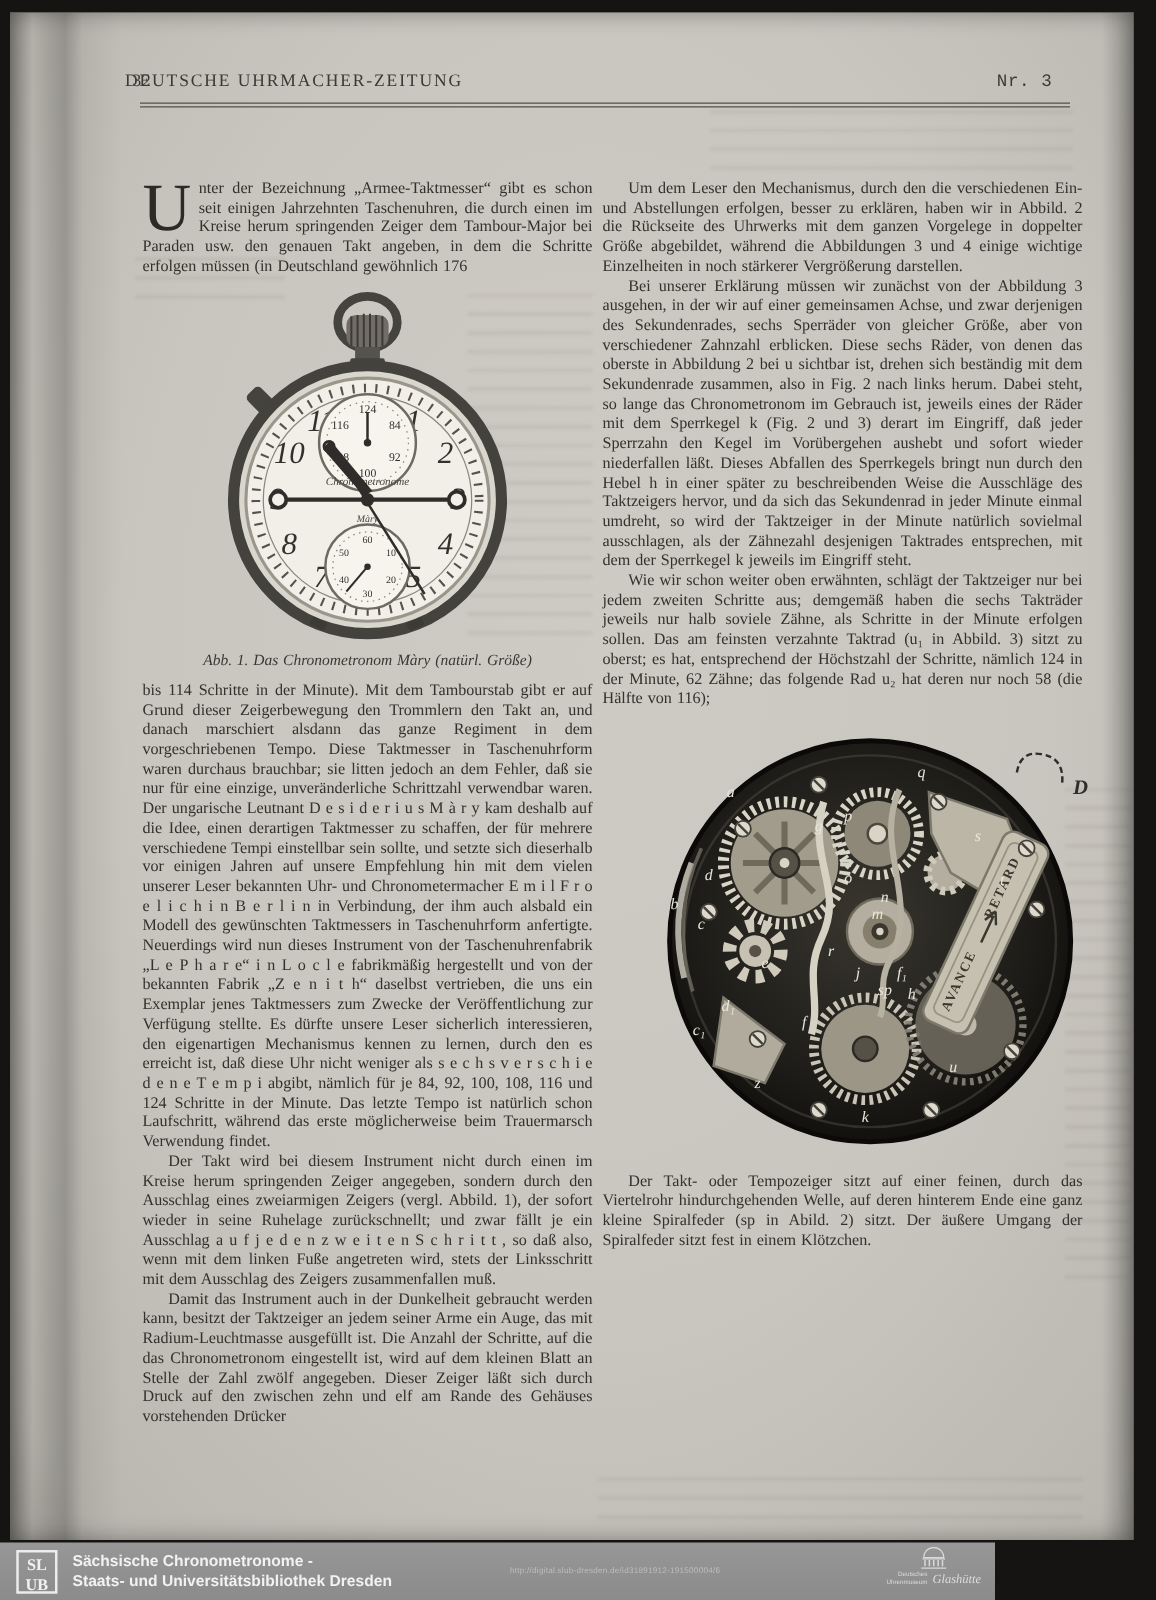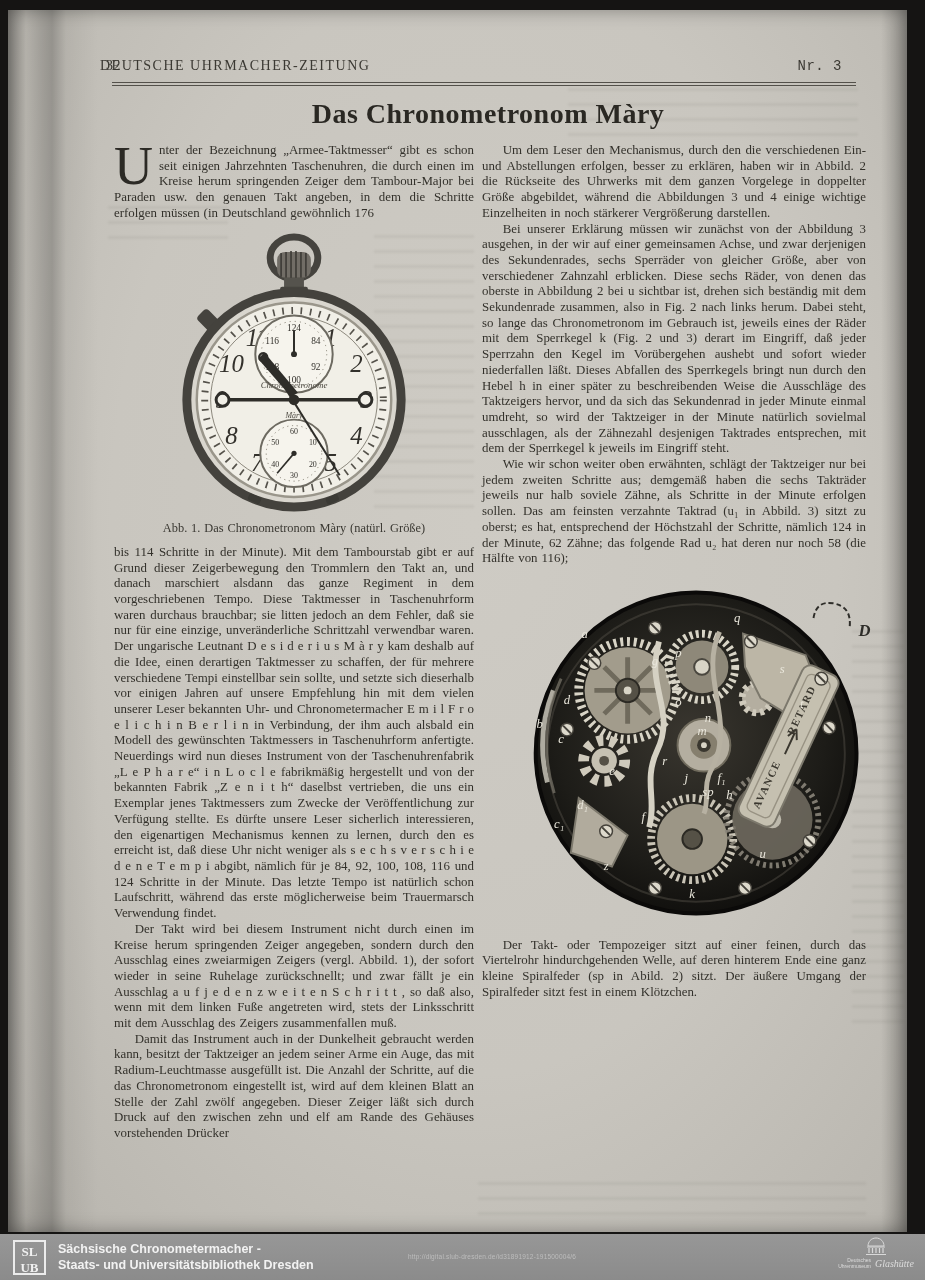--- a/index.html
+++ b/index.html
@@ -30,23 +30,23 @@
   
   .col{position:absolute;top:133px;font-size:12.9px;line-height:15.7px;color:#33312b;
        text-align:justify;word-spacing:.06em;}
   #col-left{left:106px;width:360px;}
   #col-right{left:474px;width:384px;overflow:visible;}
   .col p{margin:0;text-indent:1.6em;}
   .col p.noindent{text-indent:0;}
   .dropcap{float:left;font-size:54px;line-height:43px;padding:2px 6px 0 0;color:#2c2a25;}
   .figure{text-align:center;}
   .caption{text-align:center;text-indent:0 !important;font-size:12.4px;color:#3a3832;
-           margin:4px 0 8px 0 !important;}
-  
-  #footer{position:absolute;left:0;bottom:0;width:925px;height:46px;
+           margin:4px 0 8px 0 !important;font-style:italic;}
+  
+  #footer{position:absolute;left:0;bottom:0;width:796px;height:46px;
         background:linear-gradient(to bottom,#979797,#8b8b8b);display:flex;align-items:center;
         font-family:"Liberation Sans",sans-serif;}
   #slub-badge{width:33px;height:35px;border:2px solid #ececec;margin-left:13px;
         color:#f1f1f1;font-family:"Liberation Serif",serif;font-weight:bold;font-size:13px;
         line-height:16px;text-align:center;padding-top:2px;box-sizing:border-box;}
   #libname{margin-left:12px;color:#f2f2f2;font-weight:bold;font-size:12.5px;line-height:16px;}
   #docurl{position:absolute;left:408px;top:19px;font-size:6.5px;color:#bdbdbd;letter-spacing:.2px;}
   #museum{position:absolute;right:14px;top:3px;width:70px;text-align:center;color:#dcdcdc;}
   #museum .mrow{display:flex;align-items:flex-end;justify-content:center;gap:4px;}
   #museum .mtiny{font-size:5px;line-height:6px;text-align:right;}
@@ -68,21 +68,20 @@
     <div class="ghost" style="left:844px;top:620px;width:52px;height:400px;"></div>
     <div class="ghost" style="left:470px;top:1172px;width:388px;height:40px;"></div>
 
     <div id="masthead">
       <span class="pgno">32</span>
       <span class="journal">DEUTSCHE UHRMACHER-ZEITUNG</span>
       <span class="issue">Nr. 3</span>
     </div>
     <div id="headrule"></div>
 
-    <div id="title">Das Chronometronom Màry</div>
 
     <div class="col" id="col-left">
       <p class="noindent"><span class="dropcap">U</span><span>nter der Bezeichnung „Armee-Taktmesser“ gibt es schon seit einigen Jahrzehnten Taschenuhren, die durch einen im Kreise herum springenden Zeiger dem Tambour-Major bei Paraden usw. den genauen Takt angeben, in dem die Schritte erfolgen müssen (in Deutschland gewöhnlich 176</span></p>
 
       <div class="figure" style="margin-top:7px;">
         <svg width="258" height="284" viewBox="0 0 260 286">
 
           <ellipse cx="130" cy="29" rx="24" ry="21" fill="none" stroke="#45433e" stroke-width="7"></ellipse>
 
           <g>
@@ -295,21 +294,21 @@
       <p>Der Takt- oder Tempozeiger sitzt auf einer feinen, durch das Viertelrohr hindurchgehenden Welle, auf deren hinterem Ende eine ganz kleine Spiralfeder (sp in Abild. 2) sitzt.  Der äußere Umgang der Spiralfeder sitzt fest in einem Klötzchen.</p>
     </div>
   </div>
 
   <div id="footer">
     <div id="slub-badge">
       <div>SL</div>
       <div>UB</div>
     </div>
     <div id="libname">
-      <div>Sächsische Chronometermacher -</div>
+      <div>Sächsische Chronometronome -</div>
       <div>Staats- und Universitätsbibliothek Dresden</div>
     </div>
     <div id="docurl">http://digital.slub-dresden.de/id31891912-191500004/6</div>
     <div id="museum">
       <svg width="26" height="20" viewBox="0 0 26 20" style="display:block;margin:0 auto;">
         <path d="M13,1 C18,1 21,5 21,9 L5,9 C5,5 8,1 13,1 Z" fill="none" stroke="#d9d9d9" stroke-width="1"></path>
         <path d="M6,11 V16 M9.5,11 V16 M13,11 V16 M16.5,11 V16 M20,11 V16" stroke="#d9d9d9" stroke-width="1.2"></path>
         <path d="M4,10 H22 M3,17.5 H23" stroke="#d9d9d9" stroke-width="1"></path>
       </svg>
       <div class="mrow">

